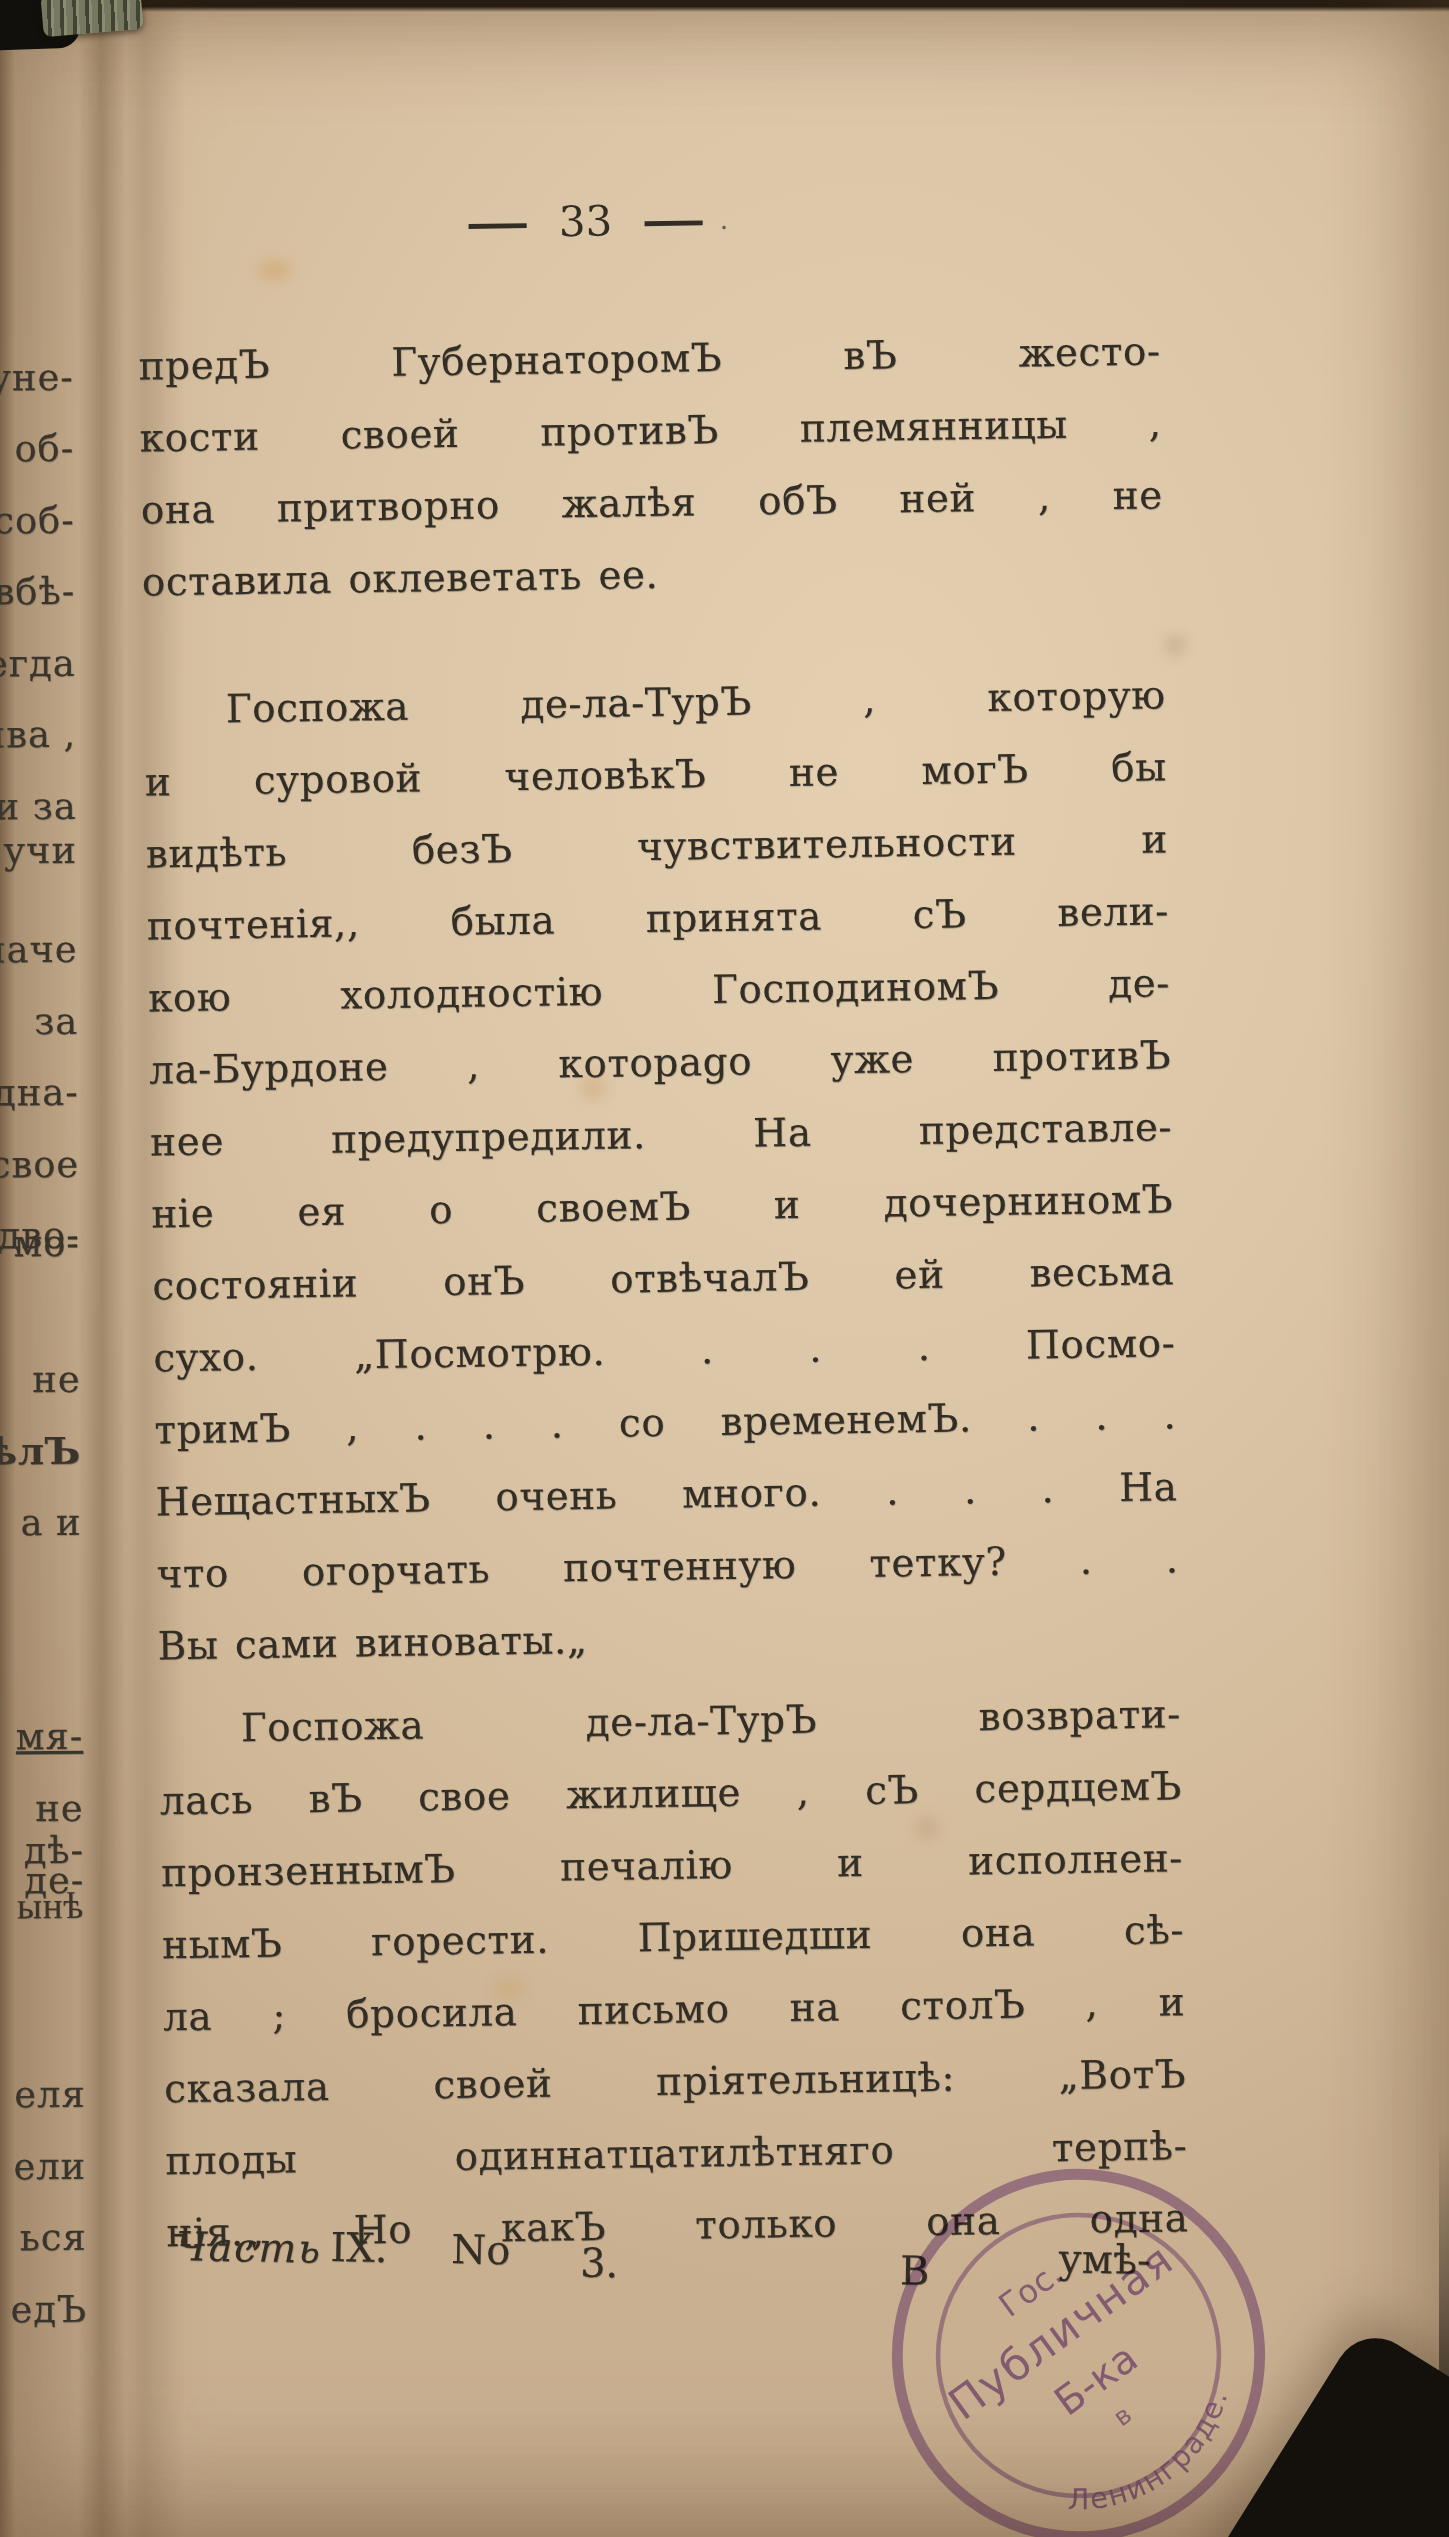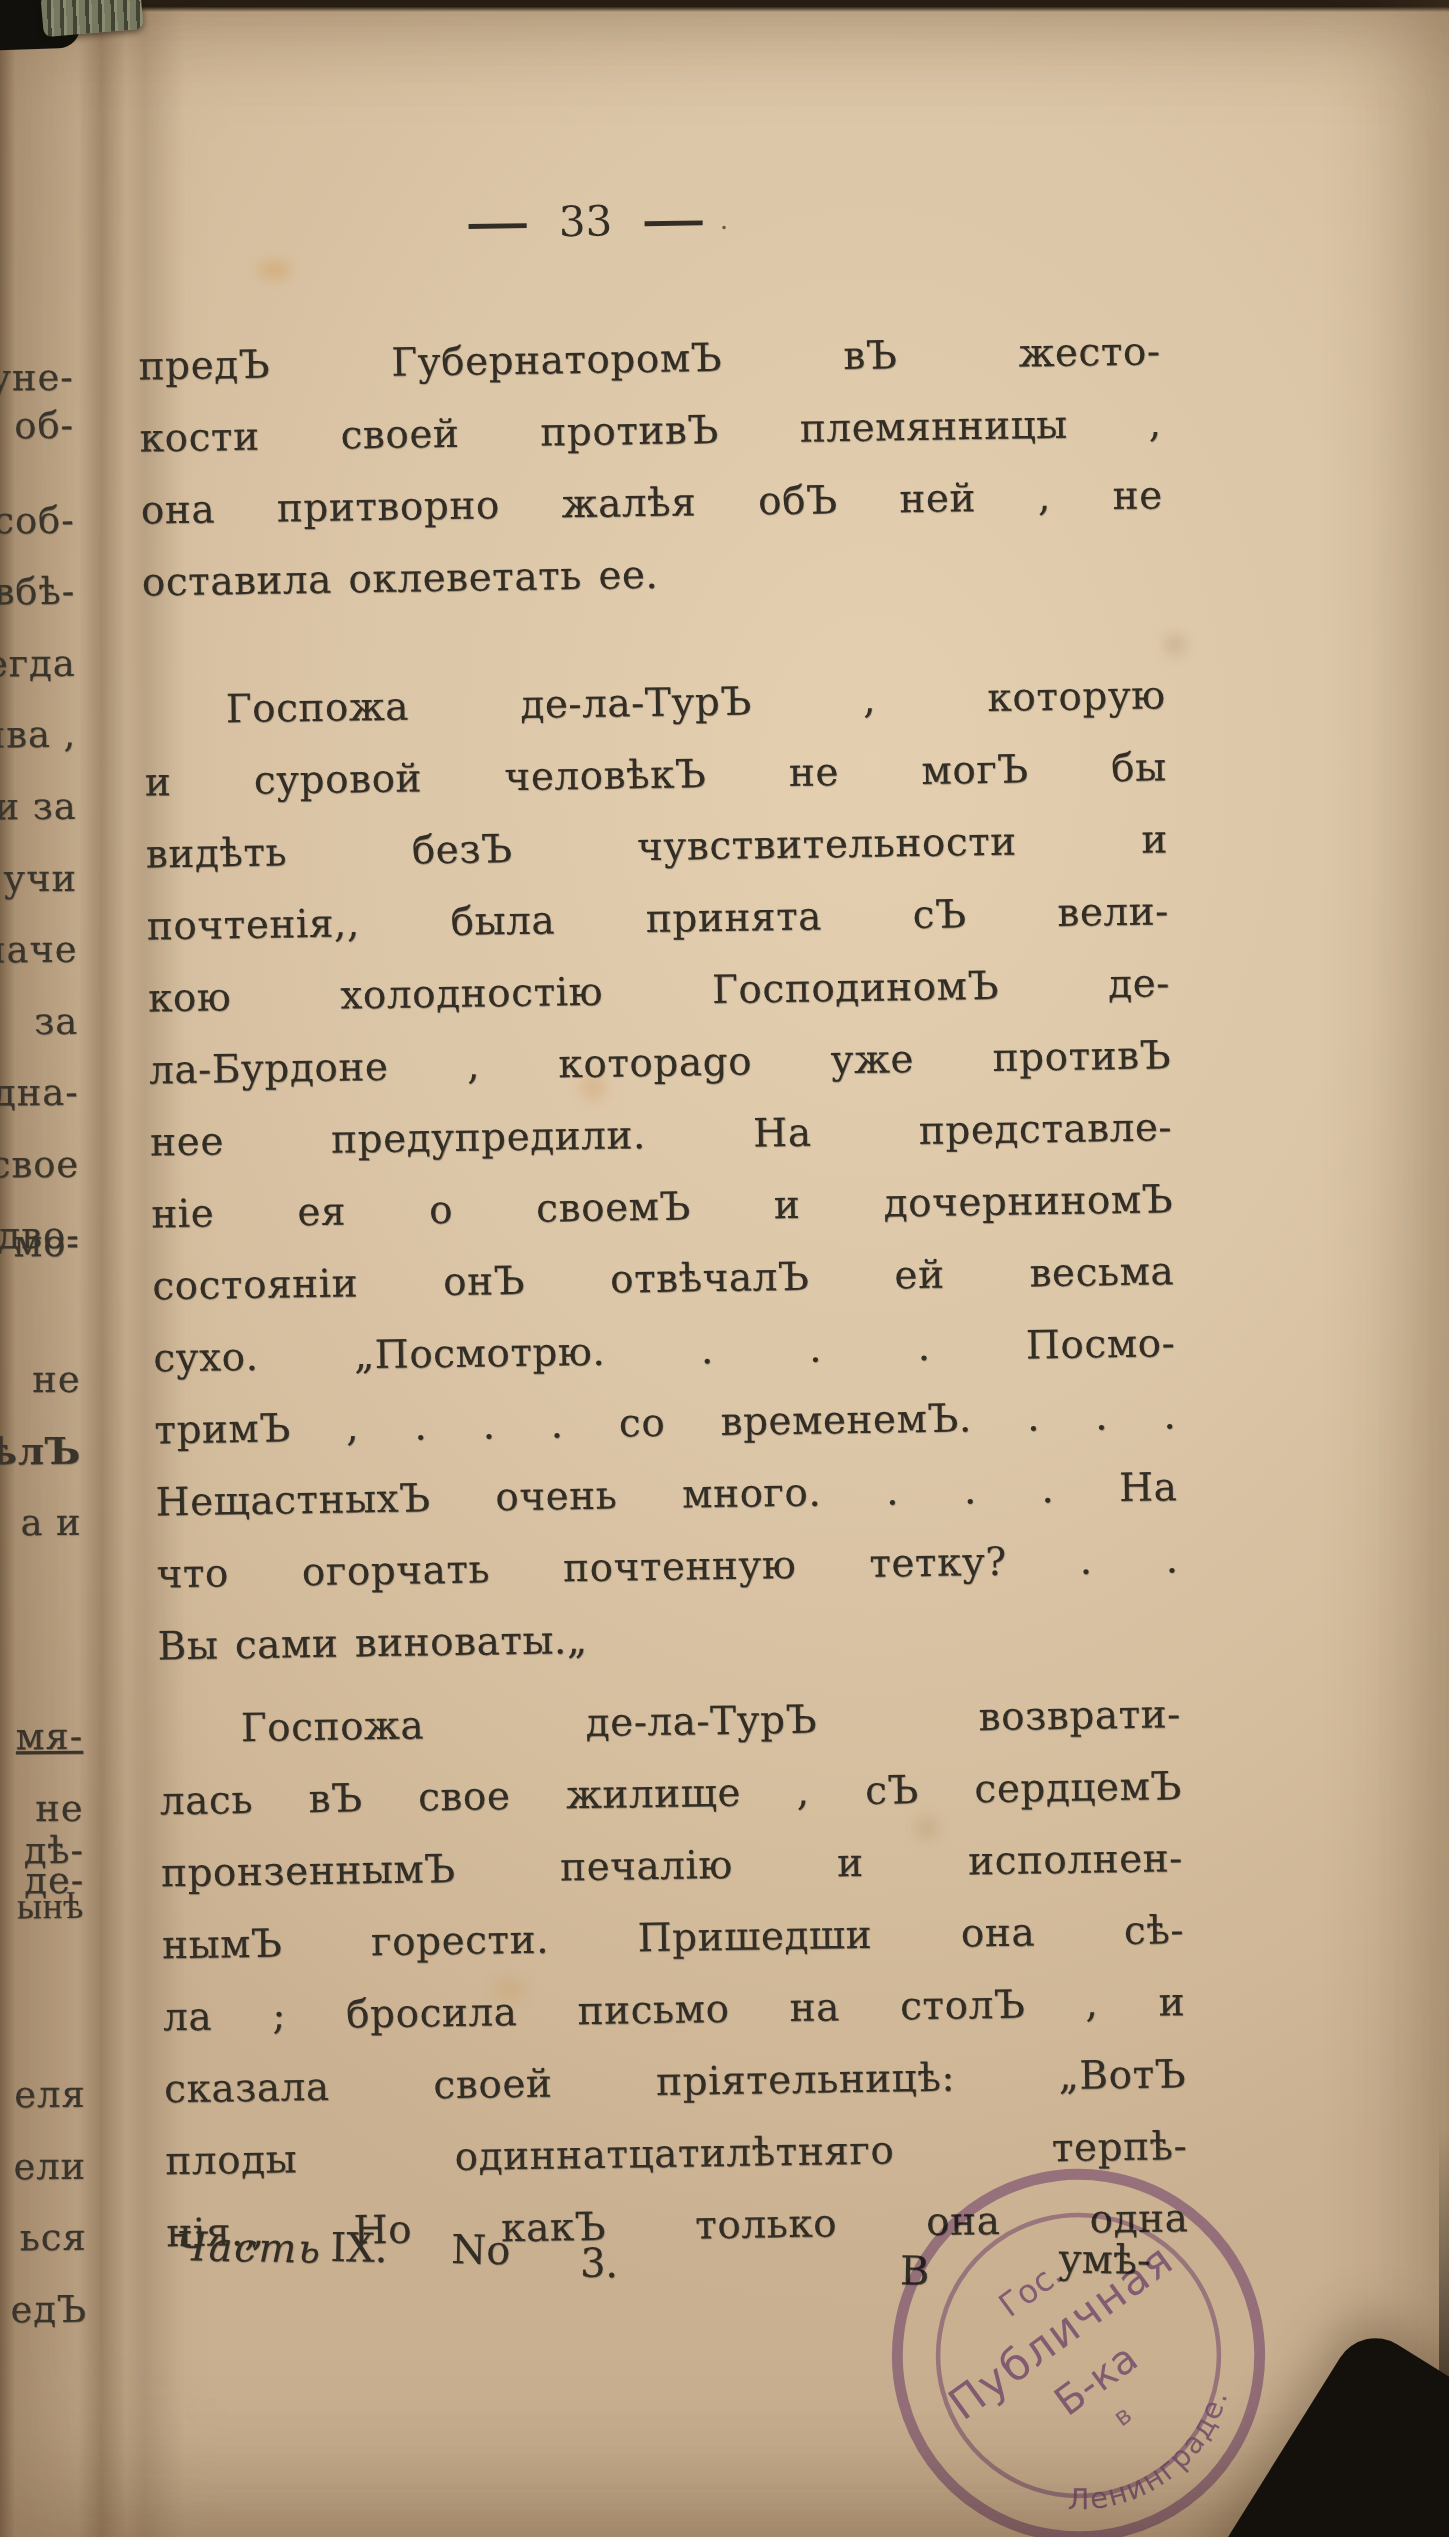--- a/index.html
+++ b/index.html
@@ -81,27 +81,27 @@
   <div class="edge-left"></div>
 
   <div class="spot" style="left:258px;top:261px;width:33px;height:18px;background:rgba(205,140,60,.35)"></div>
   <div class="spot" style="left:580px;top:1074px;width:27px;height:27px;background:rgba(190,130,60,.22)"></div>
   <div class="spot" style="left:1164px;top:634px;width:22px;height:22px;background:rgba(120,90,60,.18)"></div>
   <div class="spot" style="left:494px;top:1979px;width:31px;height:20px;background:rgba(200,150,70,.25)"></div>
   <div class="spot" style="left:915px;top:1816px;width:23.6px;height:23.6px;background:rgba(160,110,60,.18)"></div>
 
   <div class="margin-strip">
       <div class="frag" style="top: 342px;">уне-</div>
-      <div class="frag" style="top: 390px;">об-</div>
+      <div class="frag" style="top: 413px;">об-</div>
       <div class="frag" style="top: 485px;">соб-</div>
       <div class="frag" style="top: 556px;">вбѣ-</div>
       <div class="frag" style="top: 628px;">егда</div>
       <div class="frag" style="top: 699px;">пва ,</div>
       <div class="frag" style="top: 771px;">и за</div>
-      <div class="frag" style="top: 843px;">учи</div>
+      <div class="frag" style="top: 815px;">учи</div>
       <div class="frag" style="top: 914px;">наче</div>
       <div class="frag" style="top: 986px;">за</div>
       <div class="frag" style="top: 1057px;">дна-</div>
       <div class="frag" style="top: 1129px;">свое</div>
       <div class="frag" style="top: 1200px;">дво-</div>
       <div class="frag" style="top: 1208px;">мо-</div>
       <div class="frag" style="top: 1344px;">не</div>
       <div class="frag" style="top: 1415px; font-weight: bold;">ѣлЪ</div>
       <div class="frag" style="top: 1487px;">а и</div>
       <div class="frag" style="top: 1701px; text-decoration: underline;">мя-</div>

